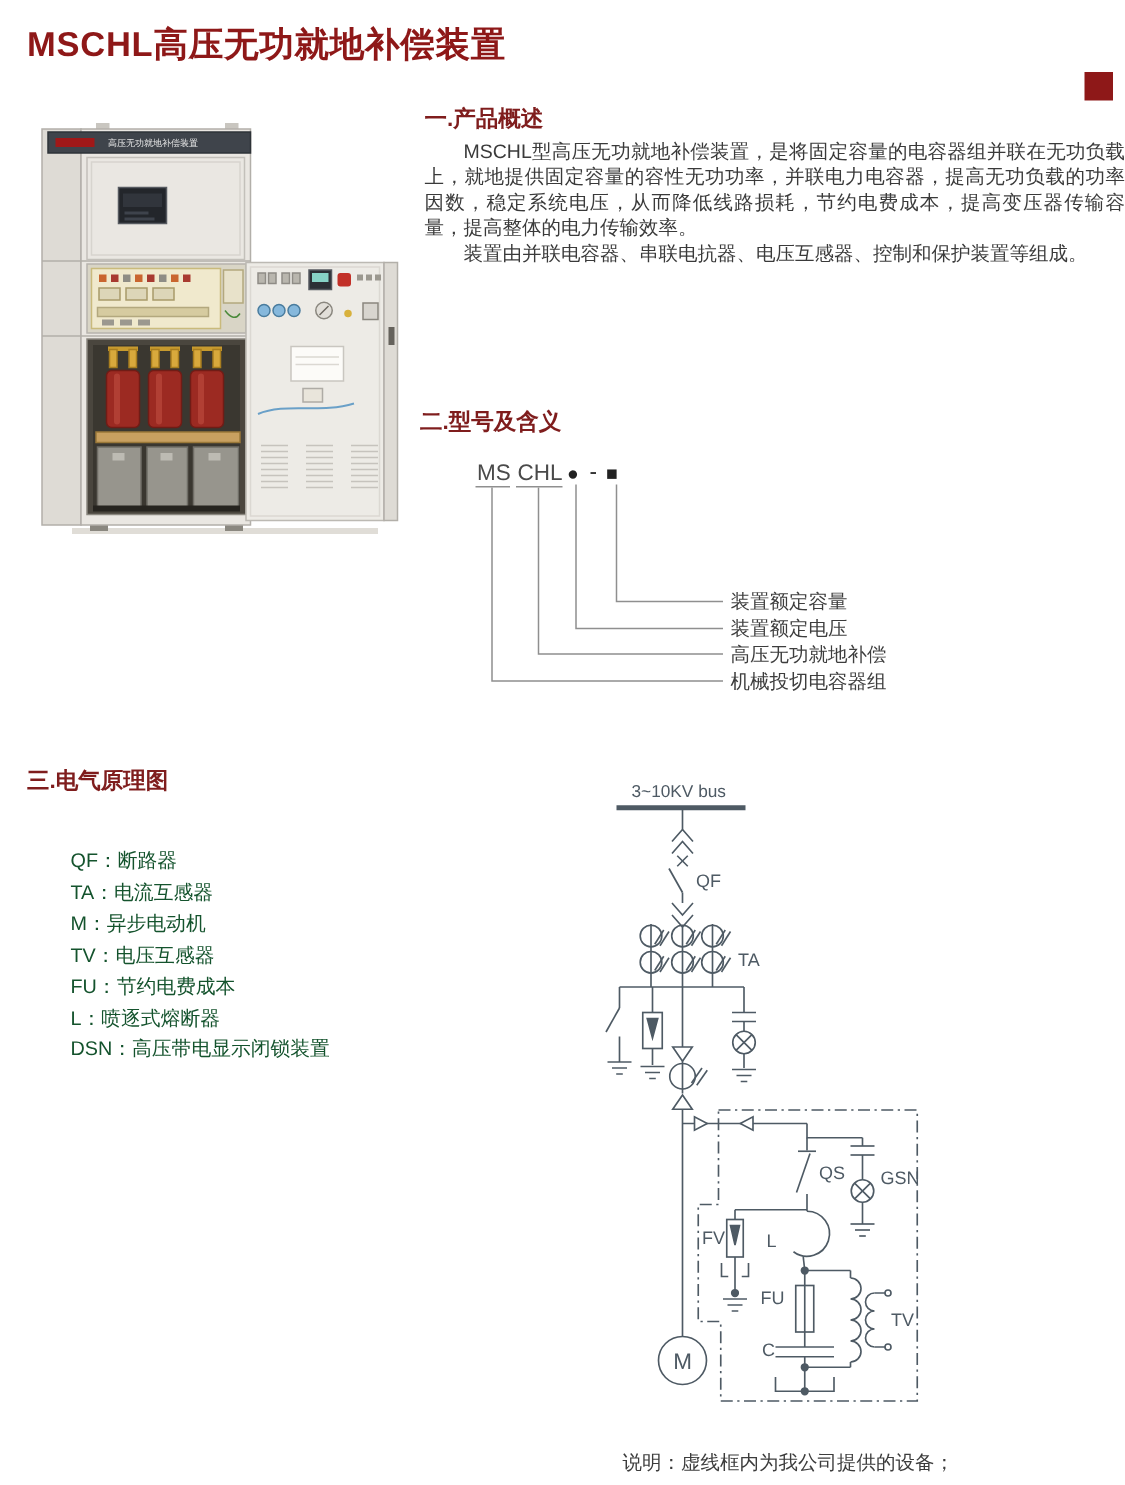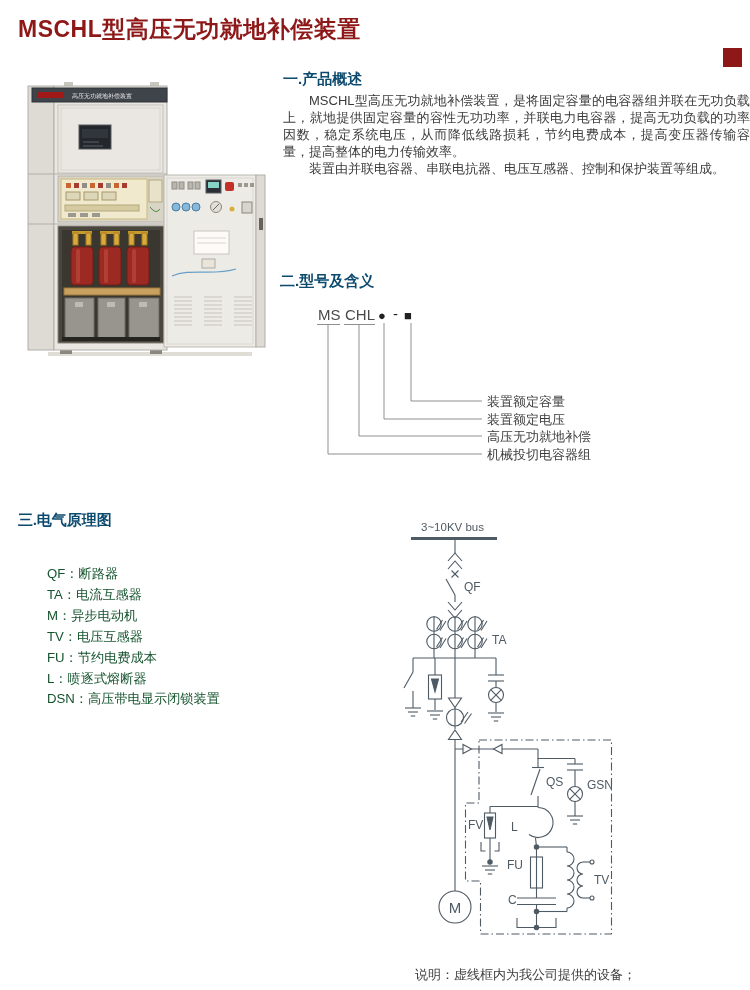--- a/index.html
+++ b/index.html
@@ -1,38 +1,38 @@
 <!DOCTYPE html>
 <html><head>
 <meta charset="utf-8">
 <style>
   html,body{margin:0;padding:0;background:#ffffff;}
   .page{position:relative;width:750px;height:990px;background:#fff;overflow:hidden;
         font-family:"Liberation Sans","DejaVu Sans",sans-serif;}
   .abs{position:absolute;}
   .page-title{left:18px;top:14px;font-size:23px;font-weight:bold;color:#8e1818;letter-spacing:.5px;}
   .title-marker{left:723px;top:48px;width:19px;height:19px;background:#8e1818;}
-  h2.sec{margin:0;font-size:15px;font-weight:bold;color:#0c4a6e;}
+  h2.sec{margin:0;font-size:15px;font-weight:bold;color:#7f1d1d;}
   .sec1{left:283px;top:70px;}
   .sec2{left:280px;top:272px;}
-  .sec3{left:18px;top:511px;font-family:Liberation Serif, serif;}
+  .sec3{left:18px;top:511px;}
   .overview{left:283px;top:92px;width:467px;font-size:13px;line-height:17px;color:#3a3a3a;
             text-align:justify;}
   .overview p{margin:0;text-indent:2em;}
   .legend{left:47px;top:564px;font-size:13.2px;line-height:20.9px;color:#14532d;}
   .legend div{white-space:nowrap;}
   .note{left:415px;top:966px;font-size:13px;color:#3c3c3c;}
   svg text{font-family:"Liberation Sans","DejaVu Sans",sans-serif;}
 </style>
 </head>
 <body>
 
 <div class="page">
 
-  <div class="abs page-title">MSCHL型高压无功就地补偿装置</div>
+  <div class="abs page-title">MSCHL高压无功就地补偿装置</div>
   <div class="abs title-marker"></div>
 
   <svg class="abs" style="left:22px;top:79px;" width="245" height="282" viewBox="0 0 245 282">
     <g>
       <rect x="42" y="3" width="9" height="6" fill="#c9c6c0"></rect>
       <rect x="128" y="3" width="9" height="6" fill="#c9c6c0"></rect>
       <rect x="26" y="273" width="204" height="4" fill="#e0ddd7"></rect>
       <rect x="38" y="269" width="12" height="6" fill="#8a877f"></rect>
       <rect x="128" y="269" width="12" height="6" fill="#8a877f"></rect>
 

